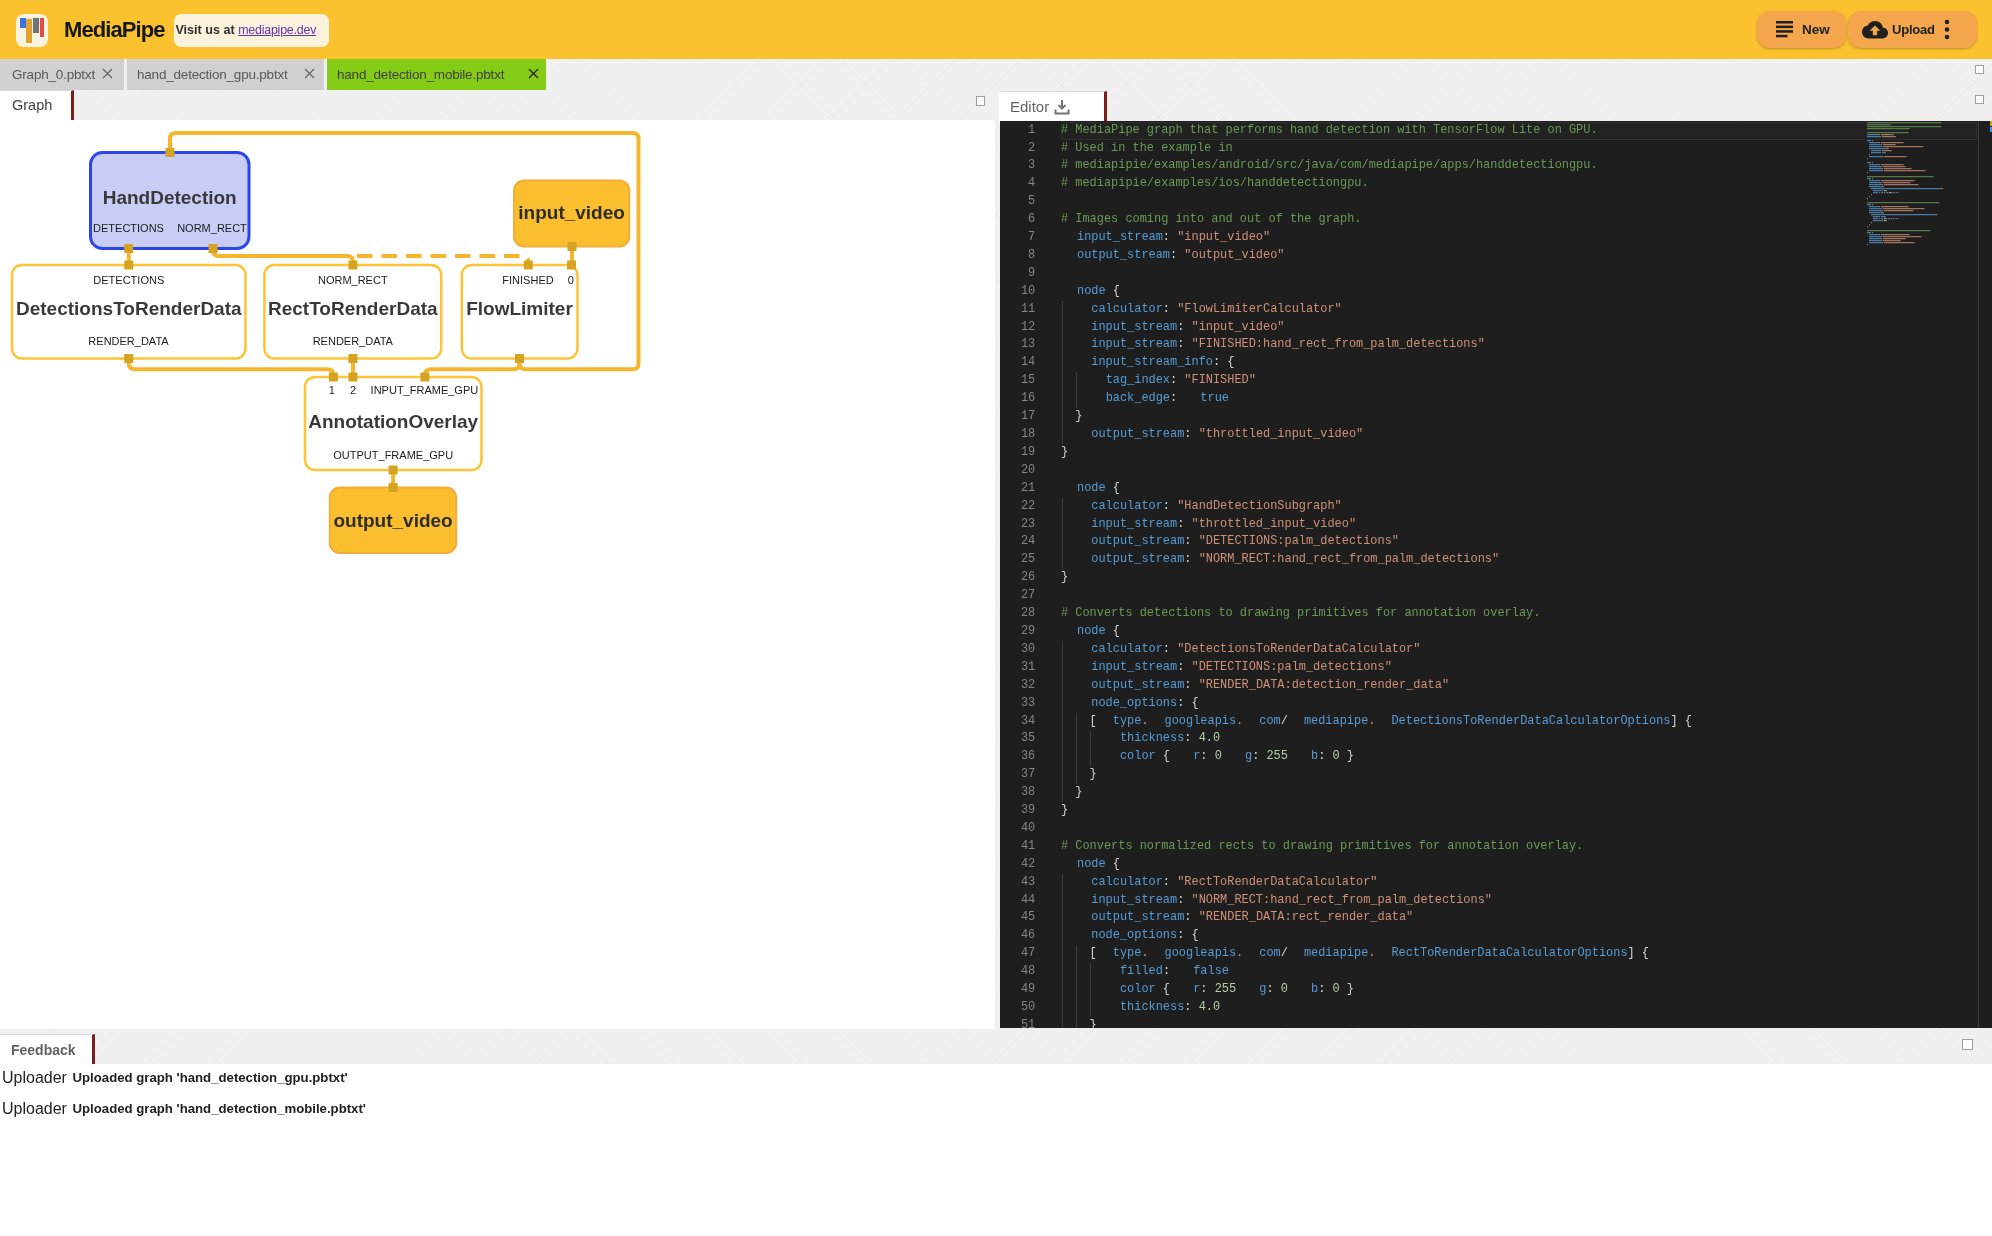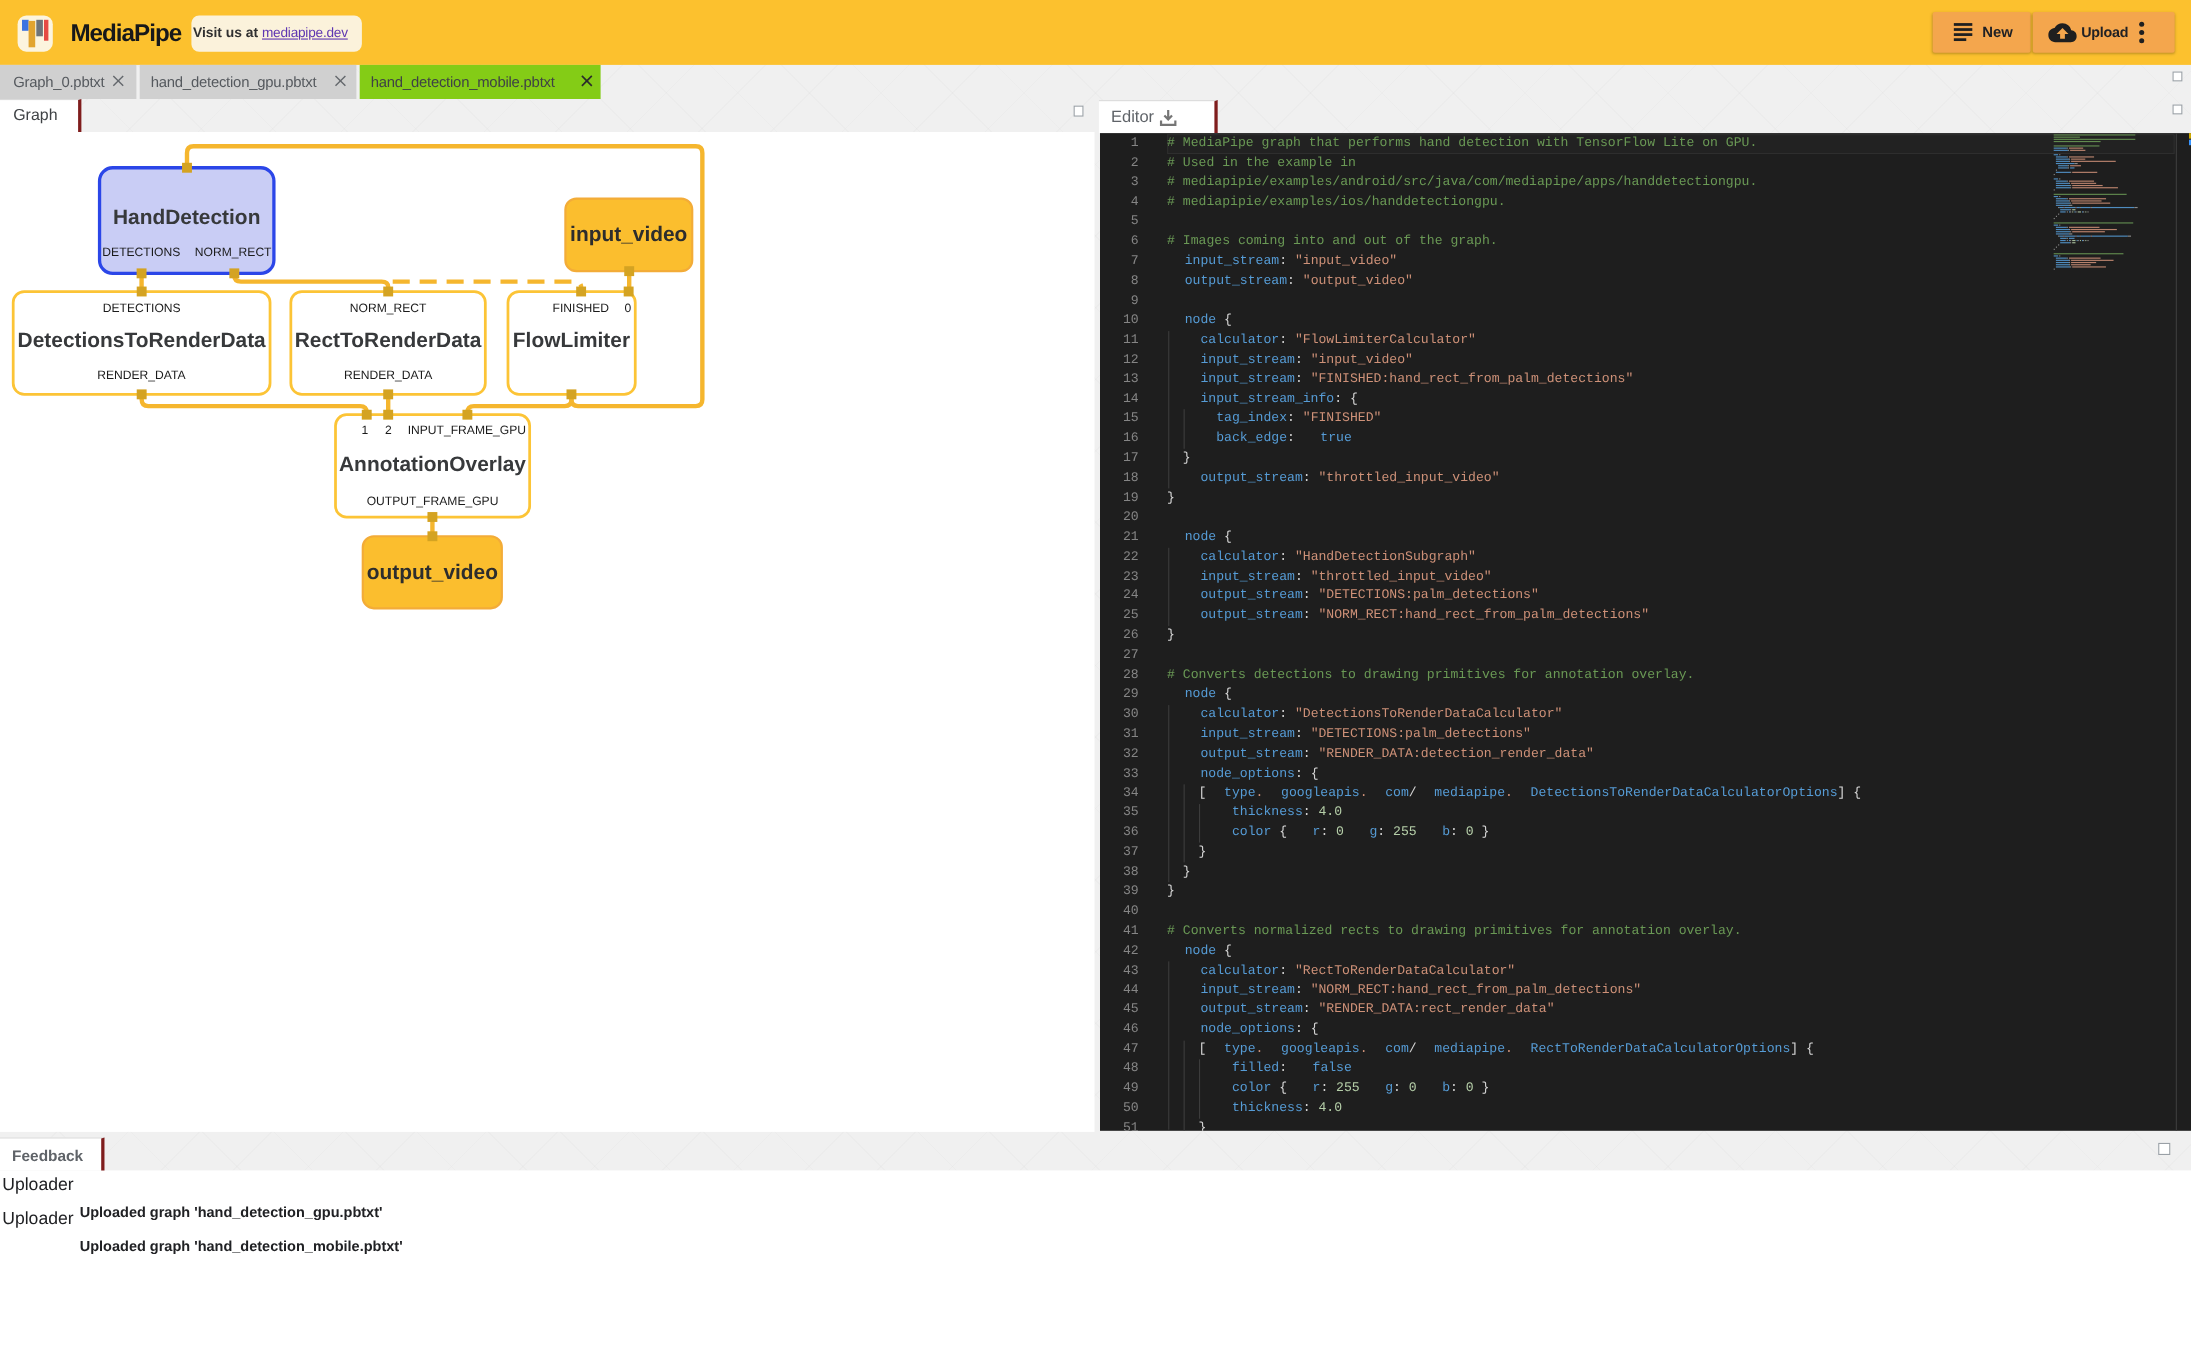--- a/index.html
+++ b/index.html
@@ -13,38 +13,38 @@
 .abs { position:absolute; }
 
 #header { left:0; top:0; width:1992px; height:59px; background:#FCC12E; }
 #logo { left:16px; top:13.5px; width:32.2px; height:33px; background:#FCF4DE; border-radius:8px; }
 #logo div { position:absolute; }
 #brand { left:64px; top:17px; font-size:22px; font-weight:bold; letter-spacing:-0.9px; color:#17181A; }
 #chip { left:173.9px; top:13.9px; width:154.8px; height:32.8px; background:#FBF2DB; border-radius:7px;
        font-size:13px; color:#303030; line-height:32.8px; text-align:center; text-indent:-11px; }
 #chip b { font-weight:bold; font-size:12.6px; }
 #chip a { color:#5E35B1; text-decoration:underline; font-size:12.4px; letter-spacing:-0.2px; }
-.hbtn { top:11px; height:37px; background:#F4A64D; border-radius:2px; color:#202124;
+.hbtn { top:11px; height:37px; background:#F4A64D; border-radius:13px; color:#202124;
         font-weight:bold; font-size:13.5px; box-shadow:0 1px 2.5px rgba(0,0,0,0.25); }
 
 .ftab { top:59px; height:31px; background:#D0D0D0; color:#55595E; font-size:13.5px; letter-spacing:-0.2px; line-height:31px;padding-left:32px; }
 .ftab.active { background:#84cc16; color:#3F4245; }
 .ftab .x { position:absolute; top:9px; width:11px; height:11px; }
 
 .ptab { background:#fff; color:#5F6368; font-size:15px; border-top:1px solid #DADADA; border-right:3px solid #7f1d1d; }
 
 #edark { left:999.5px; top:120.5px; width:992.5px; height:907px; background:#1E1E1E; overflow:hidden; }
 #gut { left:0; top:1.0999999999999943px; width:35.700000000000045px; text-align:right; color:#858585; position:absolute; }
 #code { left:61.5px; top:1.0999999999999943px; width:800px; position:absolute; }
 .mono { font-family:"Liberation Mono",monospace; font-size:11.93px; white-space:pre; }
 .cl { height:17.91px; line-height:17.91px; }
 .c { color:#6A9955; } .k { color:#569CD6;margin-left:16px; } .s { color:#CE9178; } .p { color:#D4D4D4; } .n { color:#B5CEA8; }
 
 #fb1 { left:2px; top:1061.5px; font-size:16px; color:#202124; line-height:31px; }
-#fb2 { left:72.5px; top:1061.5px; font-size:13.2px; font-weight:bold; color:#202124; line-height:31px;margin-top:24px; }
+#fb2 { left:72.5px; top:1061.5px; font-size:13.2px; font-weight:bold; color:#202124; line-height:31px; }
 </style></head>
 <body>
 
 <div class="abs" style="left:0;top:119.5px;width:994.5px;height:909.5px;background:#fff"></div>
 
 <div class="abs" style="left:0;top:1063.5px;width:1992px;height:172.5px;background:#fff"></div>
 
 <div class="abs" id="header"></div>
 <div class="abs" id="logo">
   <div style="left:4.1px;top:4.1px;width:5.8px;height:10.8px;background:#3D74E0"></div>

